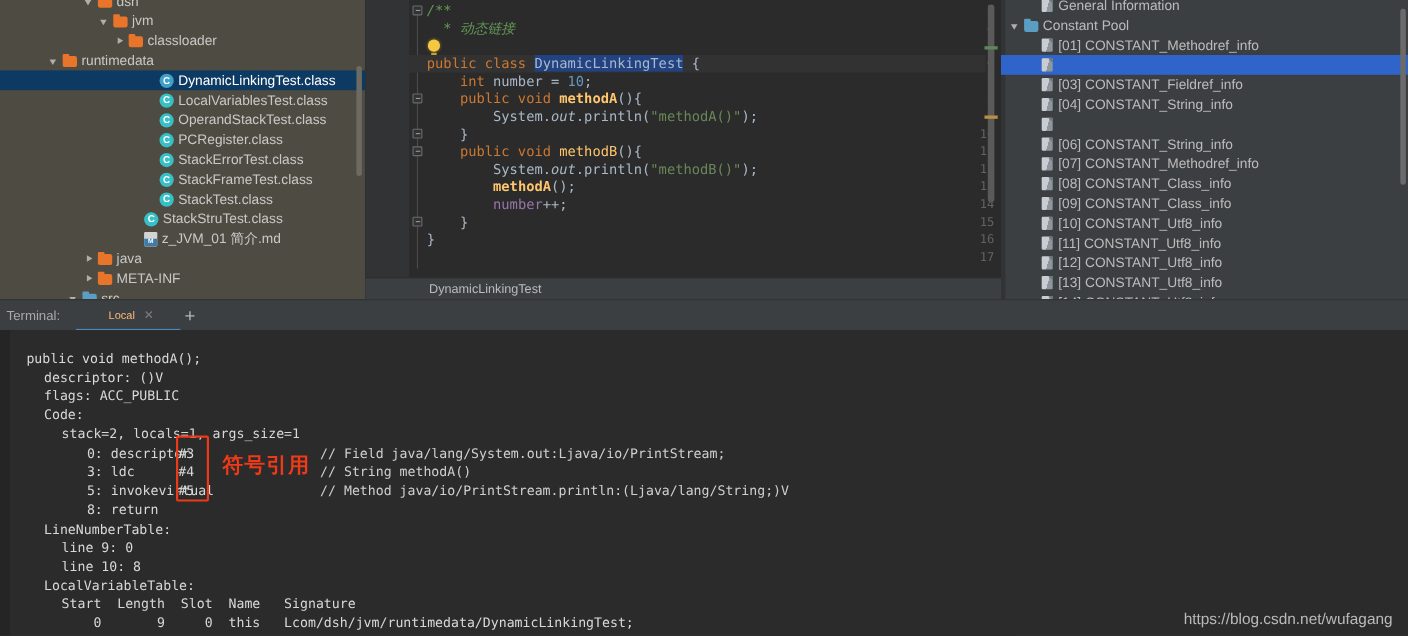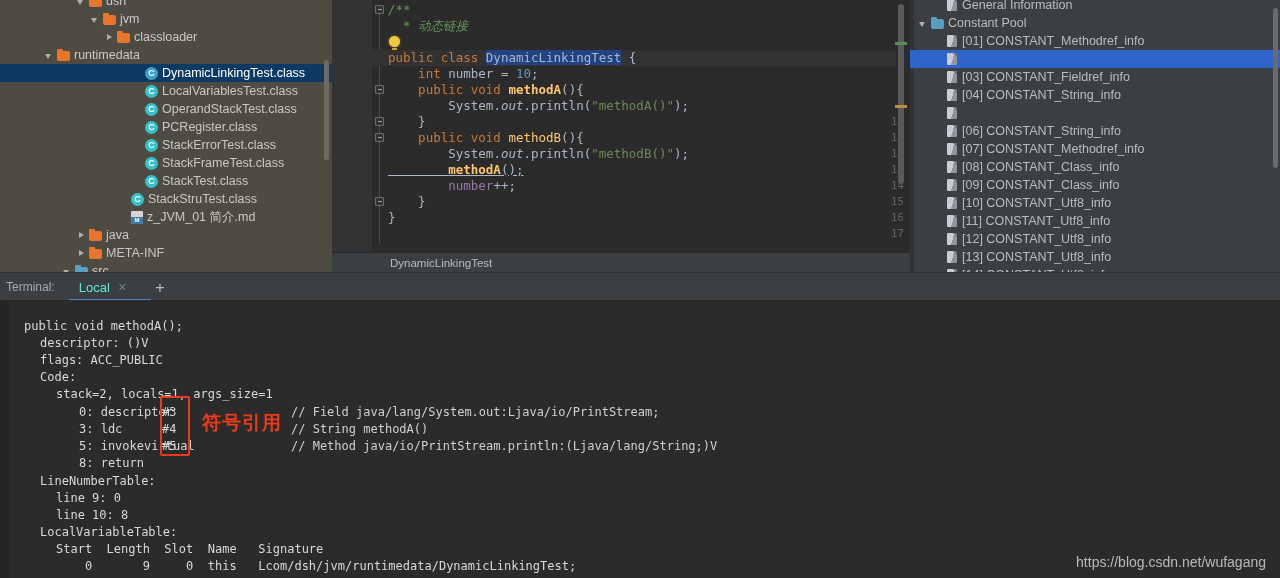--- a/index.html
+++ b/index.html
@@ -335,22 +335,23 @@
   }
   .term-tab {
     position: relative;
     margin-left: 22px;
     height: 27px;
     display: flex;
     align-items: center;
     padding: 0 2px;
   }
   .term-tab-text {
-    font-size: 13px;
-    color: #5eead4;
+    font-size: 10px;
+    color: #fdba74;
+    margin-left: 20px;
   }
   .term-tab-underline {
     position: absolute;
     left: -8px; right: -22px; bottom: 0;
     height: 2px;
     background: #4a88c7;
   }
   .tab-close {
     margin-left: 8px;
     color: #7a7a7a;
@@ -539,21 +540,21 @@
           <div class="code-line" style="top: 2px;"><span class="cm">/**</span></div>
           <div class="code-line" style="top: 18px;">  <span class="cm">* 动态链接</span></div>
           <div class="code-line" style="top: 34px;"></div>
           <div class="code-line" style="top: 50px;"><span class="k">public class </span><span class="sel-ident">DynamicLinkingTest</span> {</div>
           <div class="code-line" style="top: 66px;">    <span class="k">int</span> number = <span class="num">10</span>;</div>
           <div class="code-line" style="top: 82px;">    <span class="k">public void </span><span class="mth bold">methodA</span>(){</div>
           <div class="code-line" style="top: 98px;">        System.<span class="fld stat">out</span>.println(<span class="str">"methodA()"</span>);</div>
           <div class="code-line" style="top: 114px;">    }</div>
           <div class="code-line" style="top: 130px;">    <span class="k">public void </span><span class="mth">methodB</span>(){</div>
           <div class="code-line" style="top: 146px;">        System.<span class="fld stat">out</span>.println(<span class="str">"methodB()"</span>);</div>
-          <div class="code-line" style="top: 162px; text-decoration: underline;">        <span class="mth bold">methodA</span>();</div>
+          <div class="code-line" style="top: 162px;">        <span class="mth bold">methodA</span>();</div>
           <div class="code-line" style="top: 178px;">        <span class="fld">number</span>++;</div>
           <div class="code-line" style="top: 194px;">    }</div>
           <div class="code-line" style="top: 210px;">}</div>
           <div class="code-line" style="top: 226px;"></div>
         </div>
       <div class="bulb" style="left:57px;top:36px;"></div>
       <div class="editor-scrollbar" style="top:4px;height:180px;"></div>
       <div class="marker" style="top:42px;background:#5a8a5a;"></div>
       <div class="marker" style="top:105px;background:#bb9040;"></div>
       <div class="breadcrumb">DynamicLinkingTest</div>

